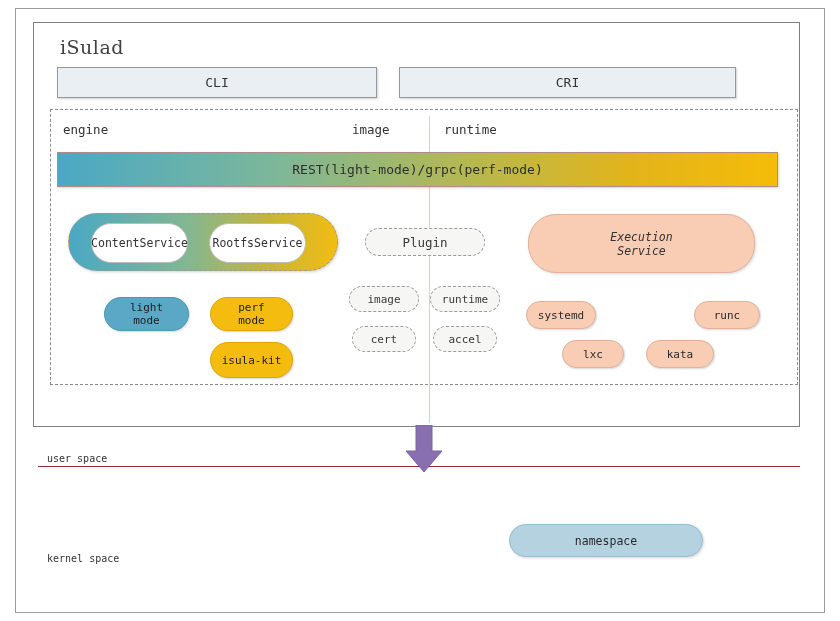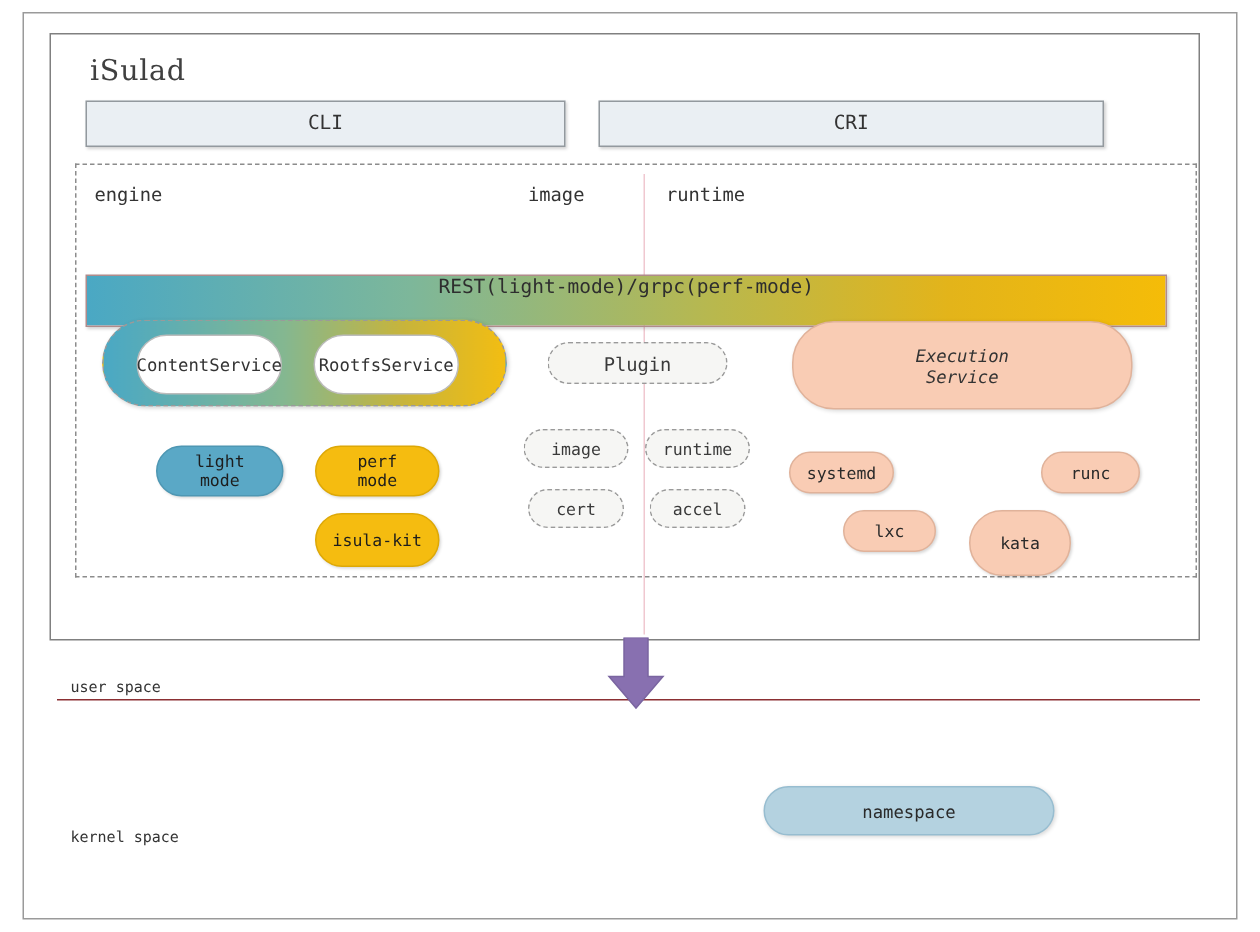--- a/index.html
+++ b/index.html
@@ -94,25 +94,25 @@
 
   
   .rest-bar {
     position: absolute;
     left: 57px; top: 152px;
     width: 721px; height: 35px;
     background: linear-gradient(to right, #4aa8c4 0%, #7db79a 30%, #b8b84e 58%, #e3b41a 80%, #f5bc08 100%);
     border: 1px solid #b08b8b;
     box-sizing: border-box;
     display: flex;
+    align-items: center;
     justify-content: center;
     font-size: 13px;
     color: #2e2e2e;
     box-shadow: 1px 1px 2px rgba(0,0,0,0.18);
-    margin-top: 31px;
   }
 
   
   .grad-capsule {
     position: absolute;
     left: 68px; top: 213px;
     width: 270px; height: 58px;
     border-radius: 29px;
     background: linear-gradient(to right, #4aa8c4 0%, #84b790 45%, #c8b43a 75%, #f2bd12 100%);
     border: 1px dashed #9a9a9a;
@@ -204,21 +204,21 @@
   .p-isulakit { left: 210px; top: 342px; width: 83px; height: 36px; }
 
   .p-image   { left: 349px; top: 286px; width: 70px; height: 26px; }
   .p-runtime { left: 430px; top: 286px; width: 70px; height: 26px; }
   .p-cert    { left: 352px; top: 326px; width: 64px; height: 26px; }
   .p-accel   { left: 433px; top: 326px; width: 64px; height: 26px; }
 
   .p-systemd { left: 526px; top: 301px; width: 70px; height: 28px; }
   .p-runc    { left: 694px; top: 301px; width: 66px; height: 28px; }
   .p-lxc     { left: 562px; top: 340px; width: 62px; height: 28px; text-align: center; }
-  .p-kata    { left: 646px; top: 340px; width: 68px; height: 44px; }
+  .p-kata    { left: 646px; top: 340px; width: 68px; height: 28px; }
 
   
   .space-label {
     position: absolute;
     font-size: 10px;
     color: #333333;
     margin-top: 10px;
   }
   .space-label.user   { left: 47px; top: 443px; }
   .space-label.kernel { left: 47px; top: 543px; }

